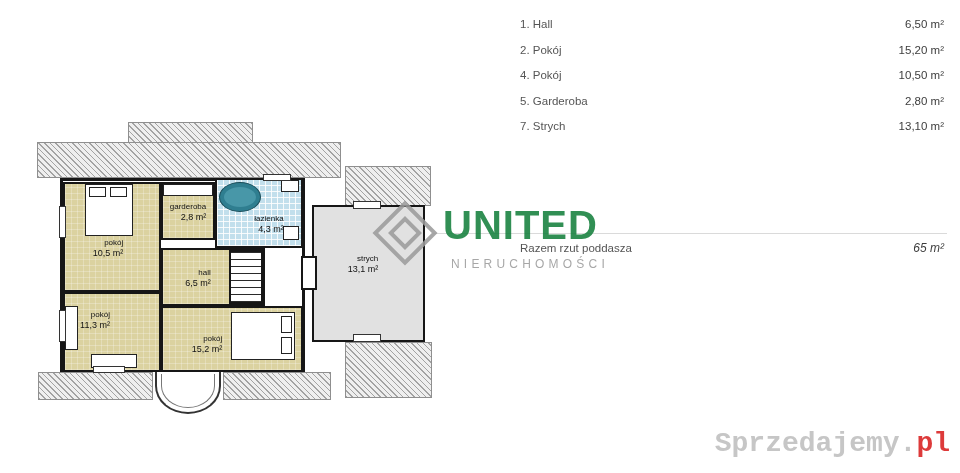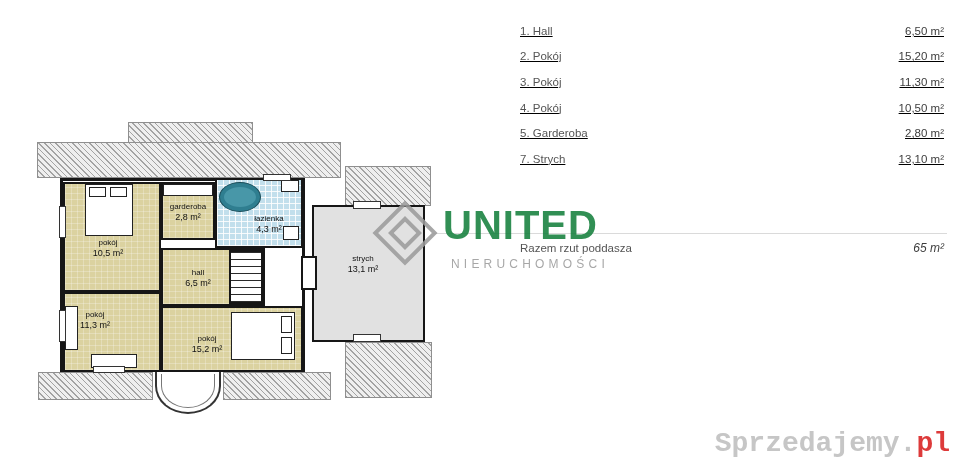--- a/index.html
+++ b/index.html
@@ -26,29 +26,29 @@
     background:#fff repeating-linear-gradient(180deg,#2a2a2a 0 1px,transparent 1px 7px);}
   .win{position:absolute;z-index:4;background:#fff;border:1px solid #333;}
   .tub{position:absolute;z-index:3;width:42px;height:30px;border-radius:50%;
     background:#2f7e90;border:1px solid #1b4d59;}
   .tub::after{content:"";position:absolute;inset:4px;border-radius:50%;background:#4897a8;}
   .balcony{position:absolute;z-index:1;background:#fff;border:2px solid #333;border-top:none;
     border-radius:0 0 52px 52px / 0 0 44px 44px;}
   .balcony::after{content:"";position:absolute;inset:4px;border:1px solid #777;border-top:none;
     border-radius:0 0 46px 46px / 0 0 38px 38px;}
   .passage{position:absolute;z-index:3;background:#fff;border:2px solid #161616;}
-  .fp-label{position:absolute;z-index:5;transform:translateX(-50%);text-align:center;
+  .fp-label{position:absolute;z-index:5;transform:translateX(-50%);text-align:right;
     color:#111;line-height:1.2;white-space:nowrap;}
   .fp-name{display:block;font-size:8px;}
   .fp-area{display:block;font-size:9px;font-weight:normal;}
   
   .summary{position:absolute;left:520px;top:0;width:424px;z-index:2;}
   .sum-title{margin-top:8px;font-size:13.5px;font-weight:bold;color:#3a3a3a;}
   .sum-list{margin-top:18px;}
-  .sum-row{height:25.6px;display:flex;align-items:center;justify-content:space-between;text-decoration:underline;}
+  .sum-row{height:25.6px;display:flex;justify-content:space-between;}
   .sum-label{font-size:11.5px;color:#555;}
   .sum-value{font-size:11.5px;color:#3d3d3d;}
   .divider{position:absolute;left:433px;top:233px;width:514px;height:1px;background:#dadada;z-index:1;}
   .total-row{position:absolute;left:520px;top:237px;width:424px;height:22px;z-index:2;
     display:flex;align-items:center;justify-content:space-between;}
   .total-label{font-size:11.5px;color:#555;}
   .total-value{font-size:12px;color:#3d3d3d;font-style:italic;}
   
   .wm-diamond-outer{position:absolute;left:382px;top:210px;width:38px;height:38px;z-index:10;
     border:4px solid #9c9c9c;transform:rotate(45deg);opacity:.88;}
@@ -142,24 +142,20 @@
   <div class="sum-list">
     <div class="sum-row">
       <span class="sum-label">1. Hall</span>
       <span class="sum-value">6,50 m²</span>
     </div>
     <div class="sum-row">
       <span class="sum-label">2. Pokój</span>
       <span class="sum-value">15,20 m²</span>
     </div>
     <div class="sum-row">
-      <span class="sum-label">3. Pokój</span>
-      <span class="sum-value">11,30 m²</span>
-    </div>
-    <div class="sum-row">
       <span class="sum-label">4. Pokój</span>
       <span class="sum-value">10,50 m²</span>
     </div>
     <div class="sum-row">
       <span class="sum-label">5. Garderoba</span>
       <span class="sum-value">2,80 m²</span>
     </div>
     <div class="sum-row">
       <span class="sum-label">7. Strych</span>
       <span class="sum-value">13,10 m²</span>

